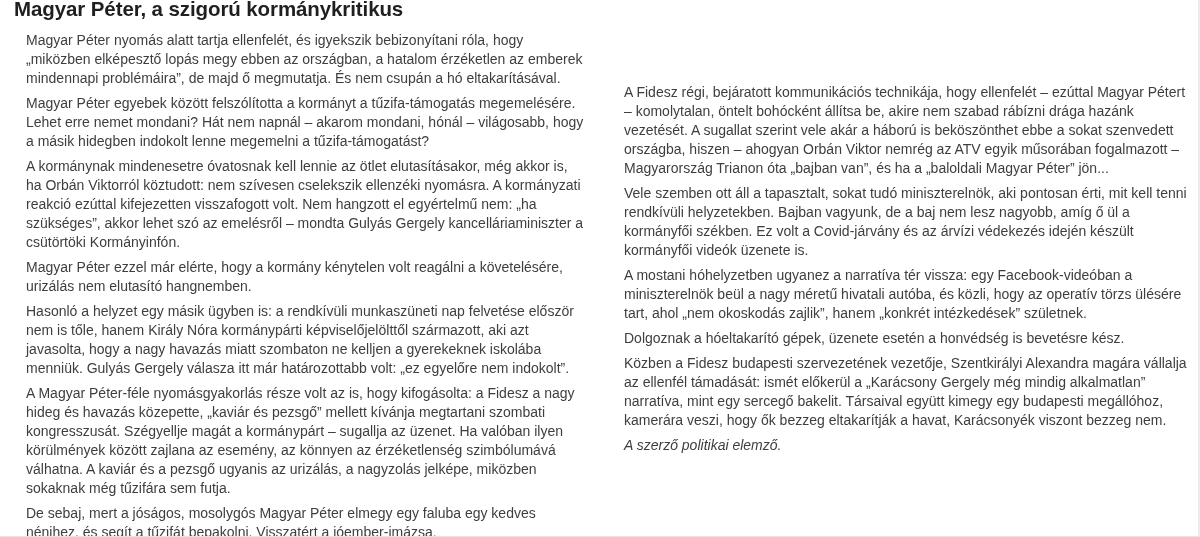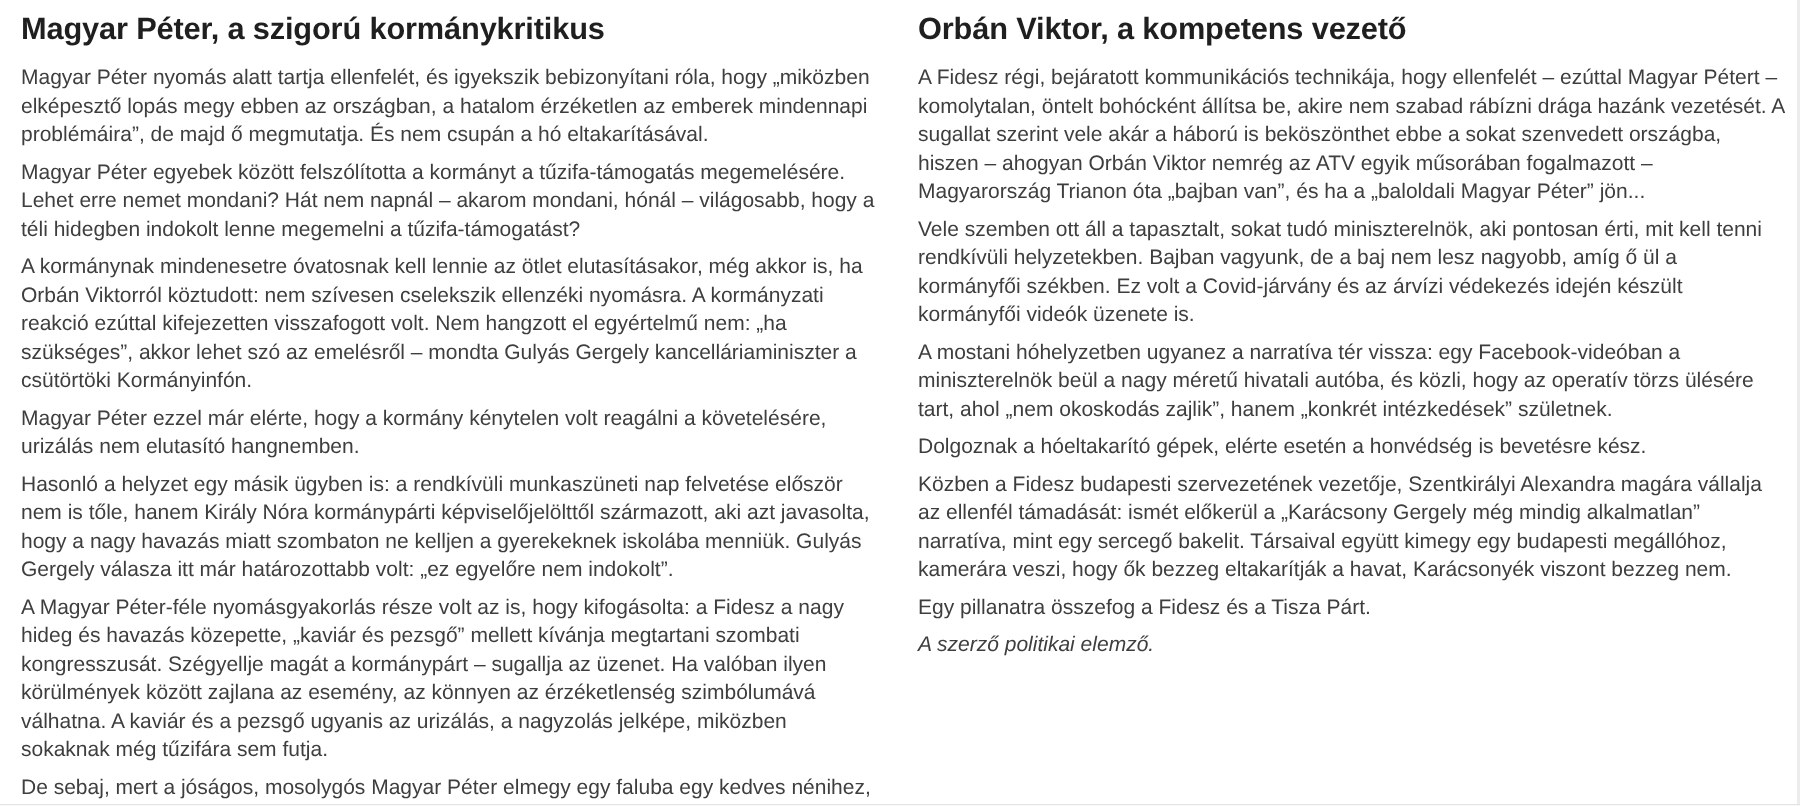--- a/index.html
+++ b/index.html
@@ -1,15 +1,15 @@
 <!DOCTYPE html>
 <html lang="hu"><head>
 <meta charset="utf-8">
 <style>
-  * { margin: 0; padding: 0; box-sizing: border-box; }
+  * { margin: 0; padding: 0; box-sizing: border-box; align-items: center; }
   html, body {
     width: 1200px;
     height: 537px;
     overflow: hidden;
     background: #ffffff;
     font-family: "Liberation Sans", "DejaVu Sans", sans-serif;
   }
   .page {
     position: relative;
     width: 1200px;
@@ -28,21 +28,21 @@
     font-weight: 700;
     color: #1f1f1f;
     letter-spacing: -0.1px;
     line-height: 26px;
     margin: 0 0 9px 0;
   }
   .article-body p {
     font-size: 14px;
     line-height: 19px;
     color: #3e3e3e;
-    margin: 0 0 6px 0;
+    margin: 0 0 6px 12px;
     text-align: left;
   }
   .article-body p.author-note {
     font-style: italic;
     margin-top: 2px;
   }
   .window-edge-right {
     position: absolute;
     top: 0;
     right: 0;
@@ -61,38 +61,36 @@
 </style>
 </head>
 <body>
 
 <div class="page">
 
   <article class="article-col col-left">
     <h1 class="article-title">Magyar Péter, a szigorú kormánykritikus</h1>
     <div class="article-body">
       <p>Magyar Péter nyomás alatt tartja ellenfelét, és igyekszik bebizonyítani róla, hogy „miközben elképesztő lopás megy ebben az országban, a hatalom érzéketlen az emberek mindennapi problémáira”, de majd ő megmutatja. És nem csupán a hó eltakarításával.</p>
-      <p>Magyar Péter egyebek között felszólította a kormányt a tűzifa-támogatás megemelésére. Lehet erre nemet mondani? Hát nem napnál – akarom mondani, hónál – világosabb, hogy a téli hidegben indokolt lenne megemelni a tűzifa-támogatást?</p>
+      <p>Magyar Péter egyebek között felszólította a kormányt a tűzifa-támogatás megemelésére. Lehet erre nemet mondani? Hát nem napnál – akarom mondani, hónál – világosabb, hogy a másik hidegben indokolt lenne megemelni a tűzifa-támogatást?</p>
       <p>A kormánynak mindenesetre óvatosnak kell lennie az ötlet elutasításakor, még akkor is, ha Orbán Viktorról köztudott: nem szívesen cselekszik ellenzéki nyomásra. A kormányzati reakció ezúttal kifejezetten visszafogott volt. Nem hangzott el egyértelmű nem: „ha szükséges”, akkor lehet szó az emelésről – mondta Gulyás Gergely kancelláriaminiszter a csütörtöki Kormányinfón.</p>
       <p>Magyar Péter ezzel már elérte, hogy a kormány kénytelen volt reagálni a követelésére, urizálás nem elutasító hangnemben.</p>
       <p>Hasonló a helyzet egy másik ügyben is: a rendkívüli munkaszüneti nap felvetése először nem is tőle, hanem Király Nóra kormánypárti képviselőjelölttől származott, aki azt javasolta, hogy a nagy havazás miatt szombaton ne kelljen a gyerekeknek iskolába menniük. Gulyás Gergely válasza itt már határozottabb volt: „ez egyelőre nem indokolt”.</p>
       <p>A Magyar Péter-féle nyomásgyakorlás része volt az is, hogy kifogásolta: a Fidesz a nagy hideg és havazás közepette, „kaviár és pezsgő” mellett kívánja megtartani szombati kongresszusát. Szégyellje magát a kormánypárt – sugallja az üzenet. Ha valóban ilyen körülmények között zajlana az esemény, az könnyen az érzéketlenség szimbólumává válhatna. A kaviár és a pezsgő ugyanis az urizálás, a nagyzolás jelképe, miközben sokaknak még tűzifára sem futja.</p>
       <p>De sebaj, mert a jóságos, mosolygós Magyar Péter elmegy egy faluba egy kedves nénihez, és segít a tűzifát bepakolni. Visszatért a jóember-imázsa.</p>
 
     </div>
   </article>
 
   <article class="article-col col-right">
-    <h1 class="article-title">Orbán Viktor, a kompetens vezető</h1>
     <div class="article-body">
       <p>A Fidesz régi, bejáratott kommunikációs technikája, hogy ellenfelét – ezúttal Magyar Pétert – komolytalan, öntelt bohócként állítsa be, akire nem szabad rábízni drága hazánk vezetését. A sugallat szerint vele akár a háború is beköszönthet ebbe a sokat szenvedett országba, hiszen – ahogyan Orbán Viktor nemrég az ATV egyik műsorában fogalmazott – Magyarország Trianon óta „bajban van”, és ha a „baloldali Magyar Péter” jön...</p>
       <p>Vele szemben ott áll a tapasztalt, sokat tudó miniszterelnök, aki pontosan érti, mit kell tenni rendkívüli helyzetekben. Bajban vagyunk, de a baj nem lesz nagyobb, amíg ő ül a kormányfői székben. Ez volt a Covid-járvány és az árvízi védekezés idején készült kormányfői videók üzenete is.</p>
       <p>A mostani hóhelyzetben ugyanez a narratíva tér vissza: egy Facebook-videóban a miniszterelnök beül a nagy méretű hivatali autóba, és közli, hogy az operatív törzs ülésére tart, ahol „nem okoskodás zajlik”, hanem „konkrét intézkedések” születnek.</p>
-      <p>Dolgoznak a hóeltakarító gépek, elérte esetén a honvédség is bevetésre kész.</p>
+      <p>Dolgoznak a hóeltakarító gépek, üzenete esetén a honvédség is bevetésre kész.</p>
       <p>Közben a Fidesz budapesti szervezetének vezetője, Szentkirályi Alexandra magára vállalja az ellenfél támadását: ismét előkerül a „Karácsony Gergely még mindig alkalmatlan” narratíva, mint egy sercegő bakelit. Társaival együtt kimegy egy budapesti megállóhoz, kamerára veszi, hogy ők bezzeg eltakarítják a havat, Karácsonyék viszont bezzeg nem.</p>
-      <p>Egy pillanatra összefog a Fidesz és a Tisza Párt.</p>
       <p class="author-note">A szerző politikai elemző.</p>
     </div>
   </article>
 
   <div class="window-edge-right"></div>
   <div class="window-edge-bottom"></div>
 </div>
 
 </body></html>

